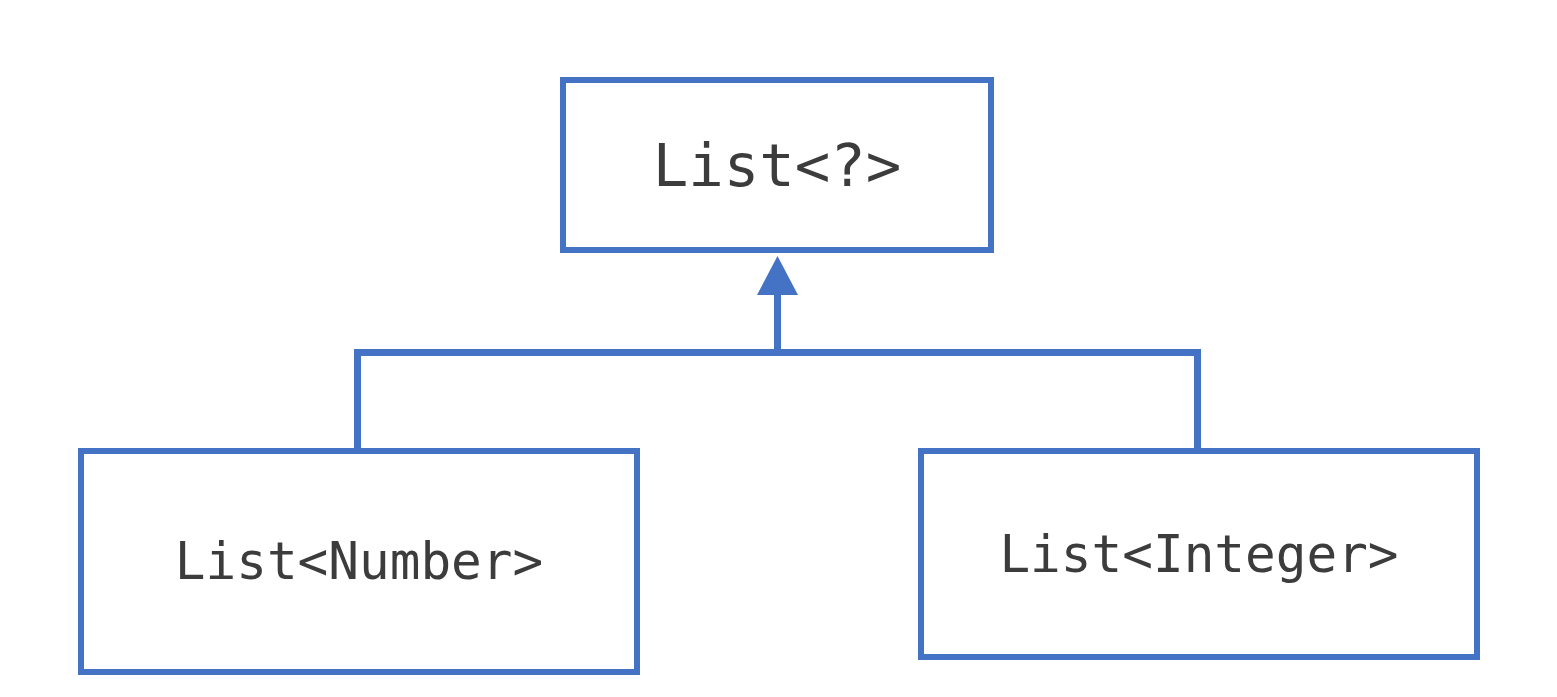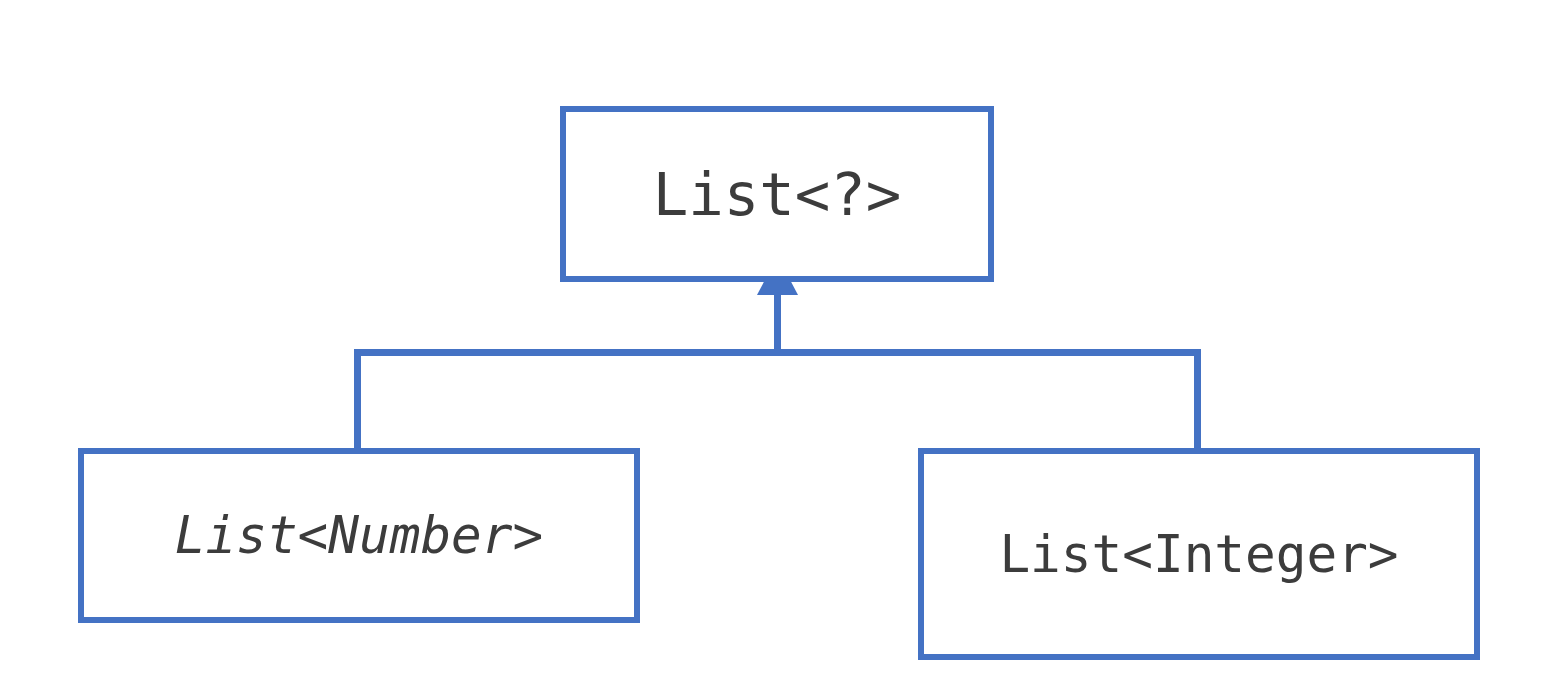--- a/index.html
+++ b/index.html
@@ -47,32 +47,30 @@
     white-space: pre;
     letter-spacing: 0px;
     line-height: 1;
   }
 
   #node-top {
     left: 560px;
     top: 77px;
     width: 434px;
     height: 176px;
-    margin-top: 29px;
   }
   #node-top .node-label {
     font-size: 59px;
   }
 
   #node-left {
     left: 78px;
     top: 448px;
     width: 562px;
-    height: 175px;
-    font-style: italic;
+    height: 227px;
   }
   #node-left .node-label {
     font-size: 51px;
   }
 
   #node-right {
     left: 918px;
     top: 448px;
     width: 562px;
     height: 212px;

